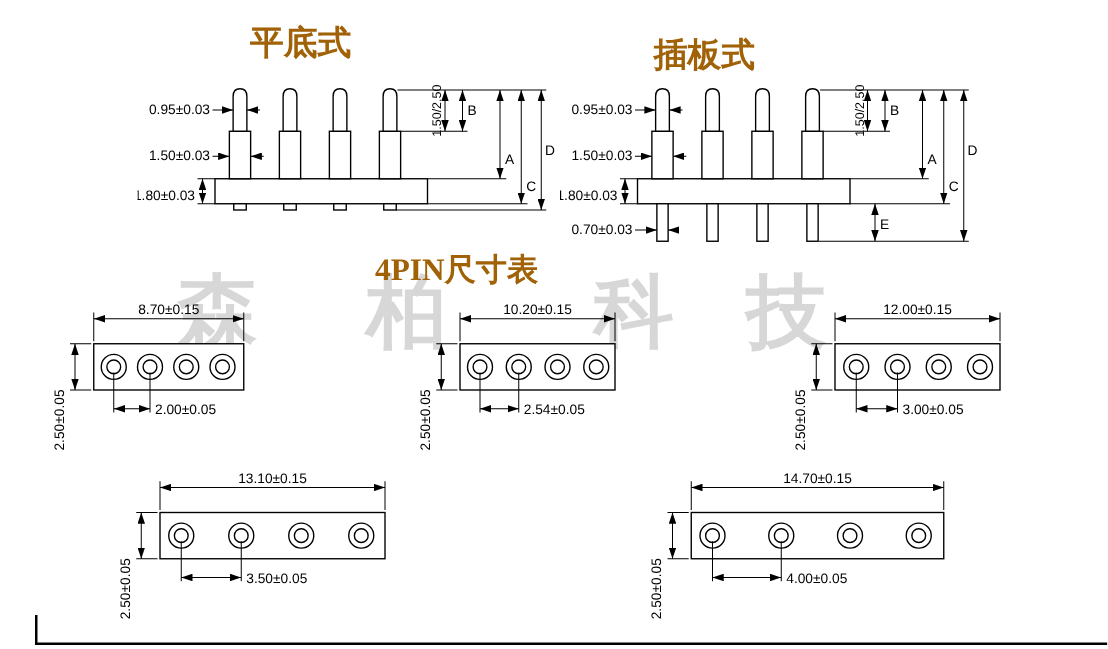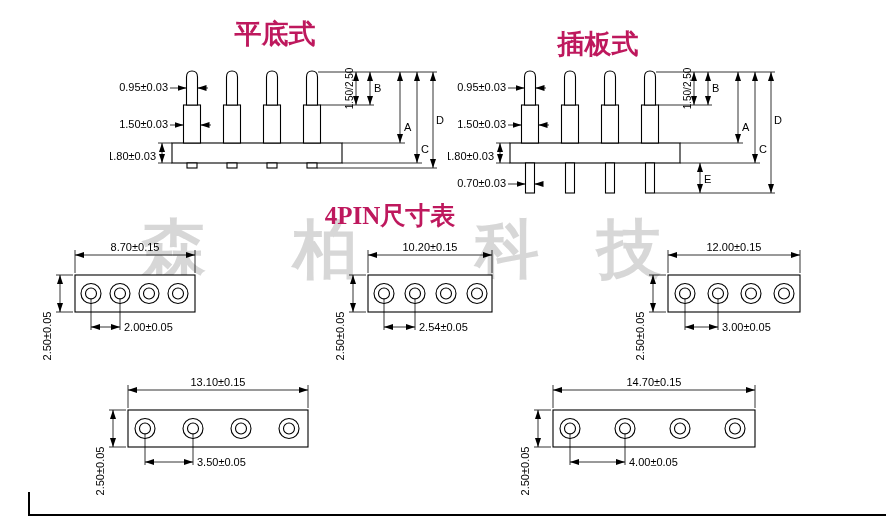--- a/index.html
+++ b/index.html
@@ -3,22 +3,22 @@
 <meta charset="utf-8">
 <style>
   * { margin:0; padding:0; box-sizing:border-box; }
   html,body { background:#ffffff; }
   .canvas {
     position:relative; width:886px; height:519px; background:#fff;
     overflow:hidden; font-family:"Liberation Sans", sans-serif;
   }
   .sv { position:absolute; z-index:2; }
   .title {
-    position:absolute; z-index:3; color:#be185d; font-weight:bold;
-    text-align:center; font-family:"Liberation Serif", serif;
+    position:absolute; z-index:3; color:#a16207; font-weight:bold;
+    font-family:"Liberation Serif", serif;
   }
   .title.big { font-size:27px; }
   .title.mid { font-size:25px; }
   .wm-char {
     position:absolute; z-index:1; font-size:64px; font-weight:bold;
     color:#c7c7c7; opacity:.7; font-family:"DejaVu Sans", sans-serif;
   }
   g.part { fill:#ffffff; stroke:#000000; stroke-width:1.1; }
   g.thin { stroke:#000000; stroke-width:0.8; }
   g.dtext text { font-family:"Liberation Sans", sans-serif; font-size:11px; fill:#000; stroke:none; }

